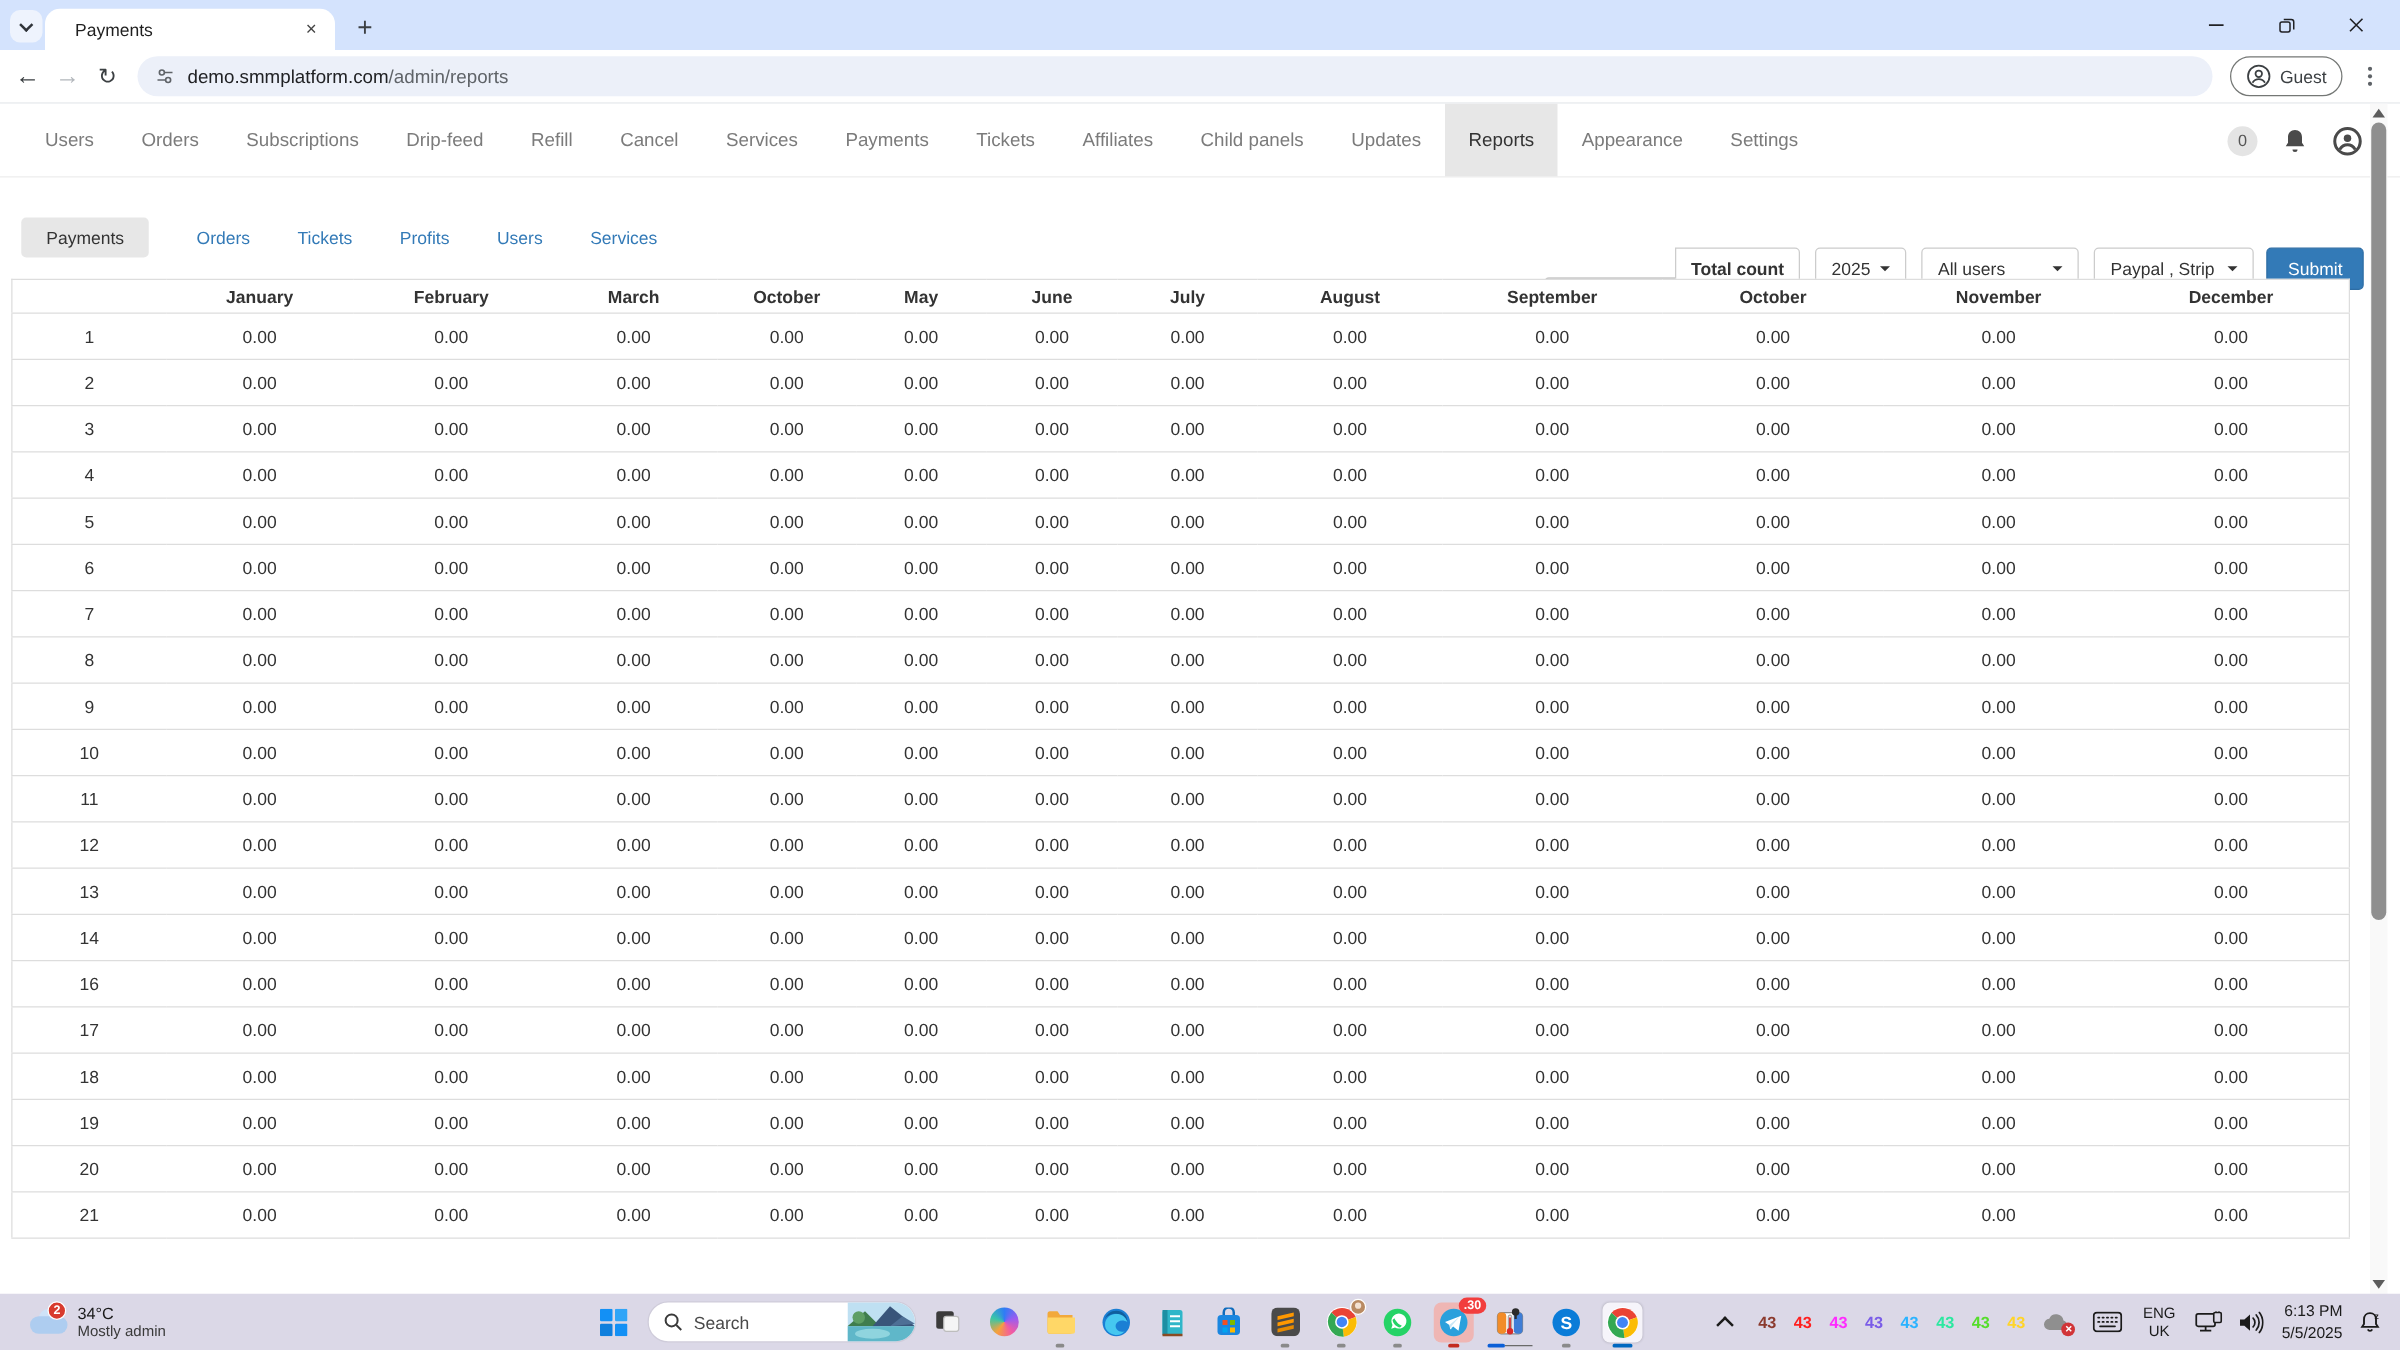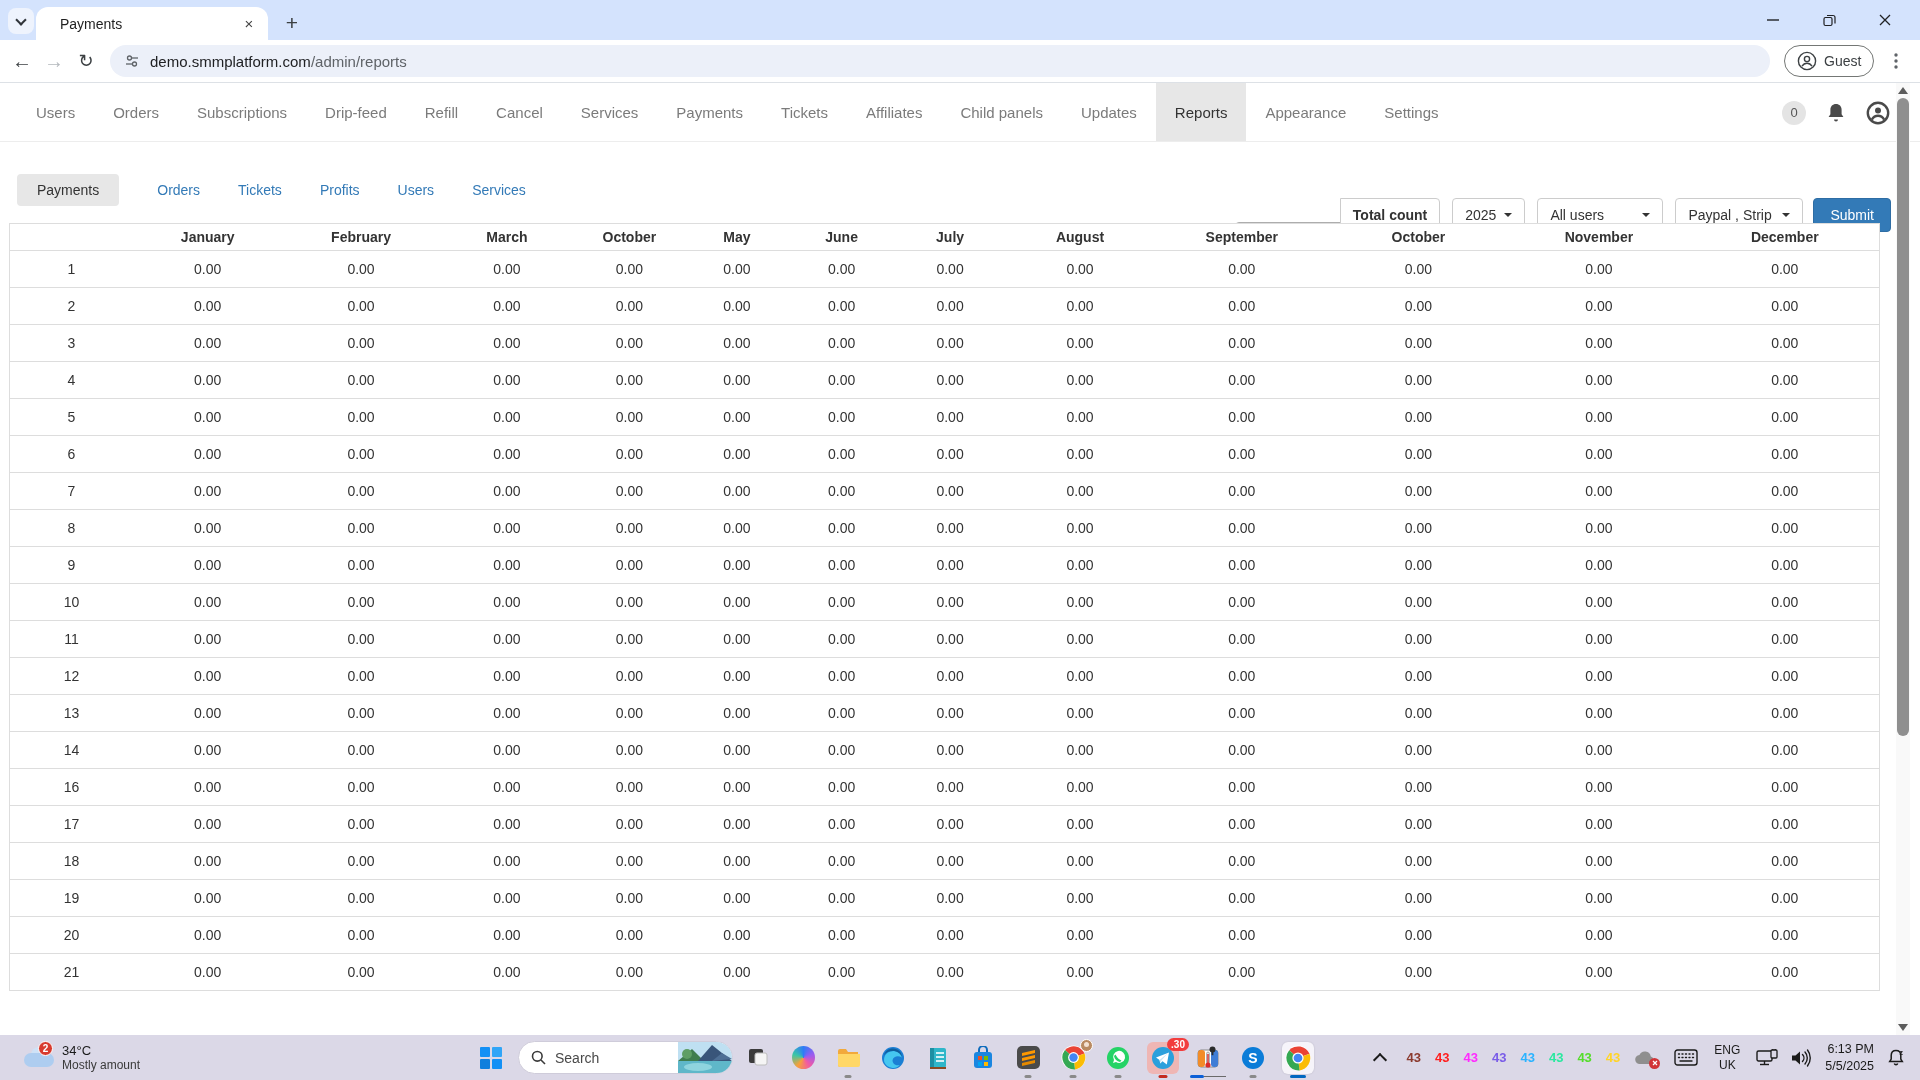--- a/index.html
+++ b/index.html
@@ -580,21 +580,21 @@
 
 <div id="taskbar">
   <div id="weather-widget">
     <span id="weather-cloud">
       <span class="cloud-puff"></span>
         <span class="cloud-body"></span>
       <span id="weather-badge">2</span>
     </span>
     <span id="weather-text">
       <div class="line1">34°C</div>
-      <div class="line2">Mostly amount</div>
+      <div class="line2">Mostly admin</div>
     </span>
   </div>
 
   <span id="start-btn">
     <svg width="22" height="22" viewBox="0 0 22 22">
         <rect x="0" y="0" width="10" height="10" rx="1" fill="#1390f5"></rect>
         <rect x="12" y="0" width="10" height="10" rx="1" fill="#30a5f7"></rect>
         <rect x="0" y="12" width="10" height="10" rx="1" fill="#0f7fdd"></rect>
         <rect x="12" y="12" width="10" height="10" rx="1" fill="#1390f5"></rect>
       </svg>

